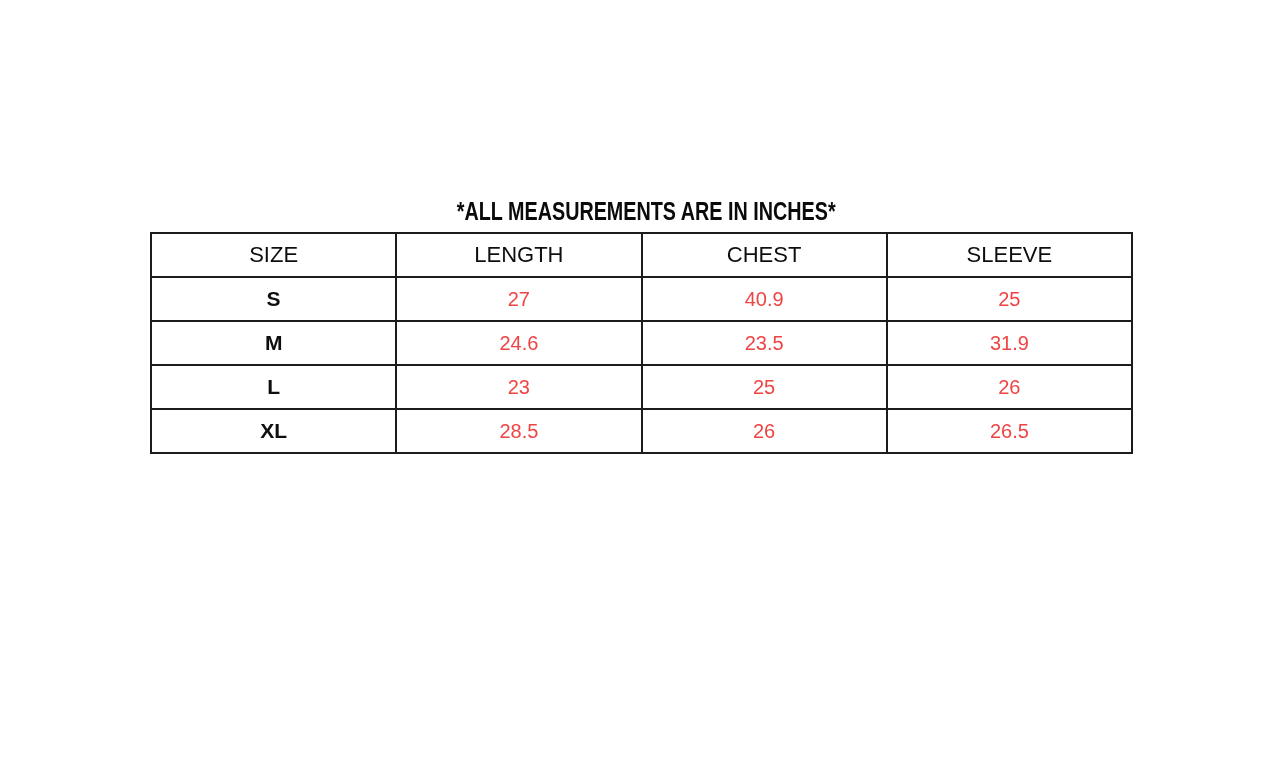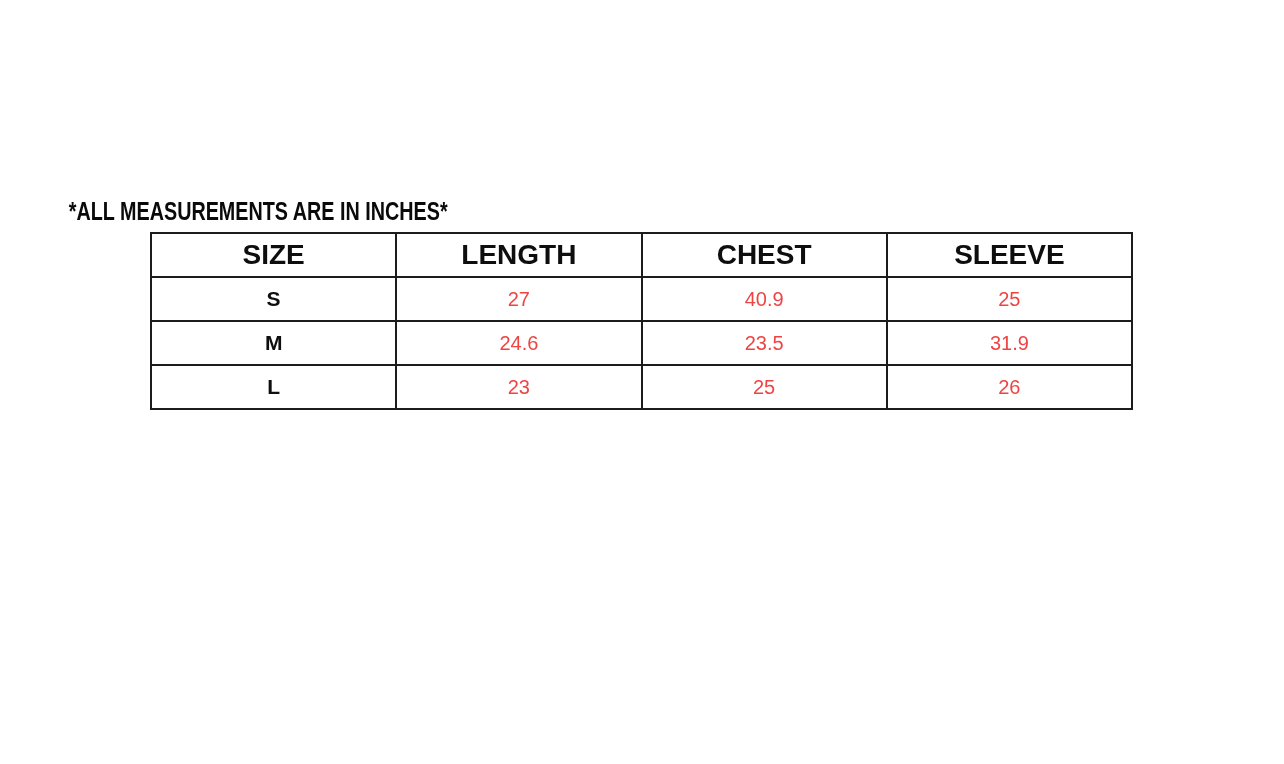--- a/index.html
+++ b/index.html
@@ -8,21 +8,21 @@
     background: #ffffff;
     font-family: "Liberation Sans", sans-serif;
     color: #111111;
     overflow: hidden;
   }
   .stage { position: relative; width: 1284px; height: 764px; }
 
   .title-wrap {
     position: absolute;
     left: 9px; right: 0; top: 196px;
-    text-align: left;
+    text-align: center;
   }
   .title-text {
     display: inline-block;
     font-size: 26px;
     font-weight: bold;
     letter-spacing: 0px;
     color: #0a0a0a;
     transform: scaleX(0.76);
     transform-origin: center center;
     white-space: nowrap;
@@ -40,22 +40,22 @@
   table.size-table th,
   table.size-table td {
     border: 2px solid #1c1c1c;
     text-align: center;
     vertical-align: middle;
     height: 44px;
     padding: 0;
     background: #ffffff;
   }
   table.size-table th {
-    font-size: 28px;
-    font-weight: bold;
+    font-size: 22px;
+    font-weight: normal;
     color: #0e0e0e;
   }
   td.size-cell {
     font-size: 21px;
     font-weight: bold;
     color: #0e0e0e;
   }
   td.measure-cell {
     font-size: 20px;
     font-weight: normal;
@@ -92,16 +92,22 @@
         <td class="measure-cell">24.6</td>
         <td class="measure-cell">23.5</td>
         <td class="measure-cell">31.9</td>
       </tr>
       <tr>
         <td class="size-cell">L</td>
         <td class="measure-cell">23</td>
         <td class="measure-cell">25</td>
         <td class="measure-cell">26</td>
       </tr>
+      <tr>
+        <td class="size-cell">XL</td>
+        <td class="measure-cell">28.5</td>
+        <td class="measure-cell">26</td>
+        <td class="measure-cell">26.5</td>
+      </tr>
     </tbody>
   </table>
 
 </div>
 
 </body></html>

